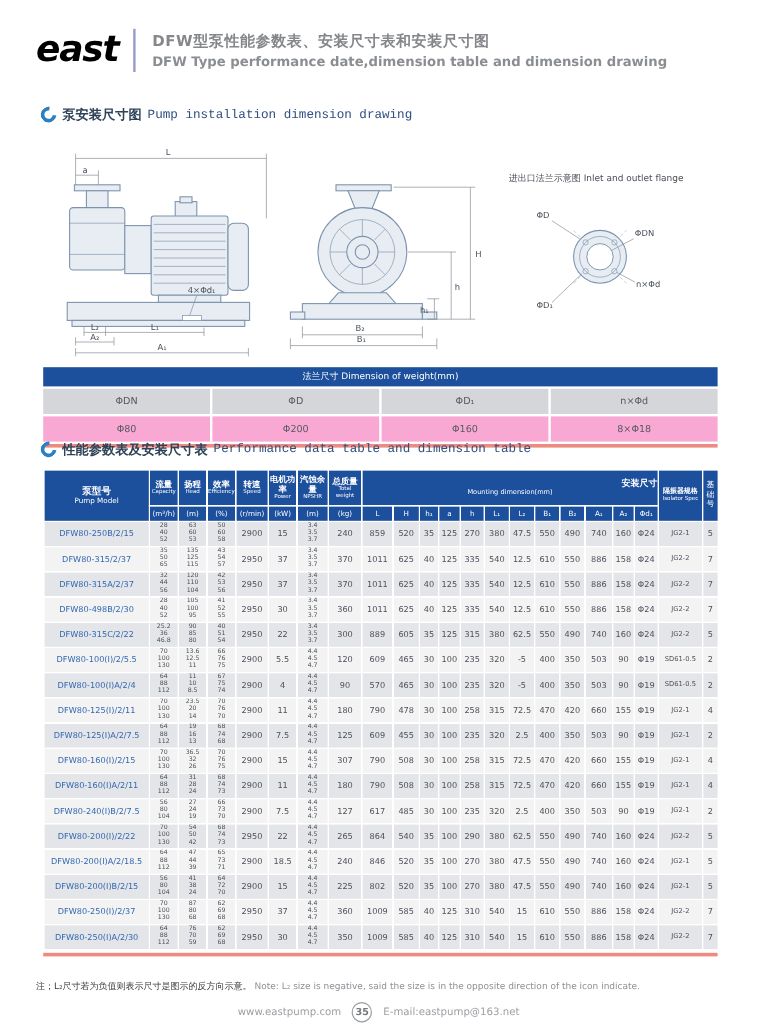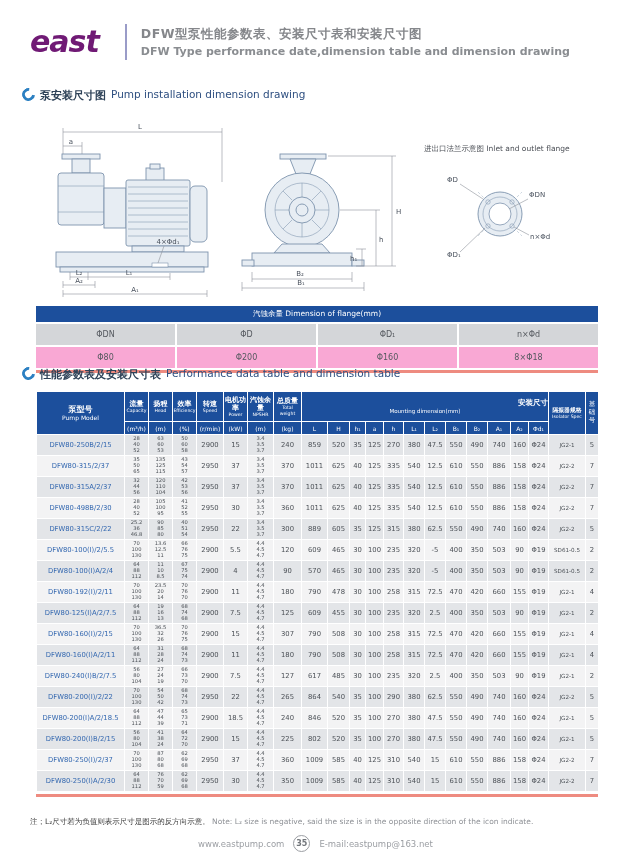--- a/index.html
+++ b/index.html
@@ -4,30 +4,30 @@
 <style>
   * { margin:0; padding:0; box-sizing:border-box; }
   html,body { background:#fff; }
   body {
     width:631px; height:862px; position:relative; overflow:hidden;
     font-family:"DejaVu Sans","Liberation Sans",sans-serif; color:#444;
   }
   
   .hdr { position:absolute; top:24px; left:30px; display:flex; align-items:center; }
   .logo { font-style:italic; font-weight:800; font-size:30px; letter-spacing:-1px;
-          color:#701a75; line-height:1; padding-right:26px; }
+          color:#000000; line-height:1; padding-right:12px; }
   .hdr-div { width:2px; height:36px; background:#9a9cc8; margin-right:14px; }
   .hdr-zh { font-size:12.5px; font-weight:bold; color:#85878b; letter-spacing:0.5px; }
   .hdr-en { font-size:11px; font-weight:bold; color:#8a8d91; margin-top:2px; }
   
-  .section { position:absolute; left:22px; display:flex; align-items:flex-start; gap:5px; }
+  .section { position:absolute; left:34px; display:flex; align-items:center; gap:5px; }
   .c-ring { width:13px; height:13px; border:3.5px solid #2c80c2; border-radius:50%;
             border-right-color:transparent; transform:rotate(-38deg); margin-bottom:0; }
   .sec-zh { font-size:11px; font-weight:bold; color:#2e4258; }
-  .sec-en { font-size:10.5px; color:#2e4f80; }
+  .sec-en { font-size:10.5px; color:#2e4f80;font-family:Liberation Mono, monospace; }
   #section1 { top:88px; }
   #section2 { top:367px; }
   
   #drawing { position:absolute; top:116px; left:0; }
   .shape { stroke:#7d93ad; stroke-width:0.9; fill:#e7edf3; }
   .rib   { stroke:#7d93ad; stroke-width:0.55; fill:none; }
   .dim   { stroke:#8d929b; stroke-width:0.6; fill:none; }
   .cl    { stroke:#9fb0c2; stroke-width:0.5; stroke-dasharray:3 2; fill:none; }
   .dimtxt { font-size:7px; fill:#48505c; }
   .cap { font-size:7.5px; fill:#4a4e55; }
@@ -179,21 +179,21 @@
     <text class="dimtxt" x="529" y="81">ΦDN</text>
     <line class="dim" x1="528" y1="83" x2="509" y2="93"></line>
     <text class="dimtxt" x="530" y="123">n×Φd</text>
     <line class="dim" x1="529" y1="119" x2="514" y2="111"></line>
     <text class="dimtxt" x="447" y="141">ΦD₁</text>
     <line class="dim" x1="460" y1="136" x2="485" y2="112"></line>
   </g>
 </svg>
 
 <div id="flange">
-  <div class="fl-title">汽蚀余量 Dimension of flange(mm)</div>
+  <div class="fl-title">法兰尺寸 Dimension of weight(mm)</div>
   <div class="fl-row fl-h">
     <div class="fl-cell">ΦDN</div>
     <div class="fl-cell">ΦD</div>
     <div class="fl-cell">ΦD₁</div>
     <div class="fl-cell">n×Φd</div>
   </div>
   <div class="fl-row fl-v">
     <div class="fl-cell">Φ80</div>
     <div class="fl-cell">Φ200</div>
     <div class="fl-cell">Φ160</div>
@@ -519,21 +519,21 @@
           <td>-5</td>
           <td>400</td>
           <td>350</td>
           <td>503</td>
           <td>90</td>
           <td>Φ19</td>
           <td class="iso">SD61-0.5</td>
           <td>2</td>
         </tr>
         <tr class="even">
-          <td class="model">DFW80-192(I)/2/11</td>
+          <td class="model">DFW80-125(I)/2/11</td>
           <td class="stack">70
 100
 130</td>
           <td class="stack">23.5
 20
 14</td>
           <td class="stack">70
 76
 70</td>
           <td>2900</td>

